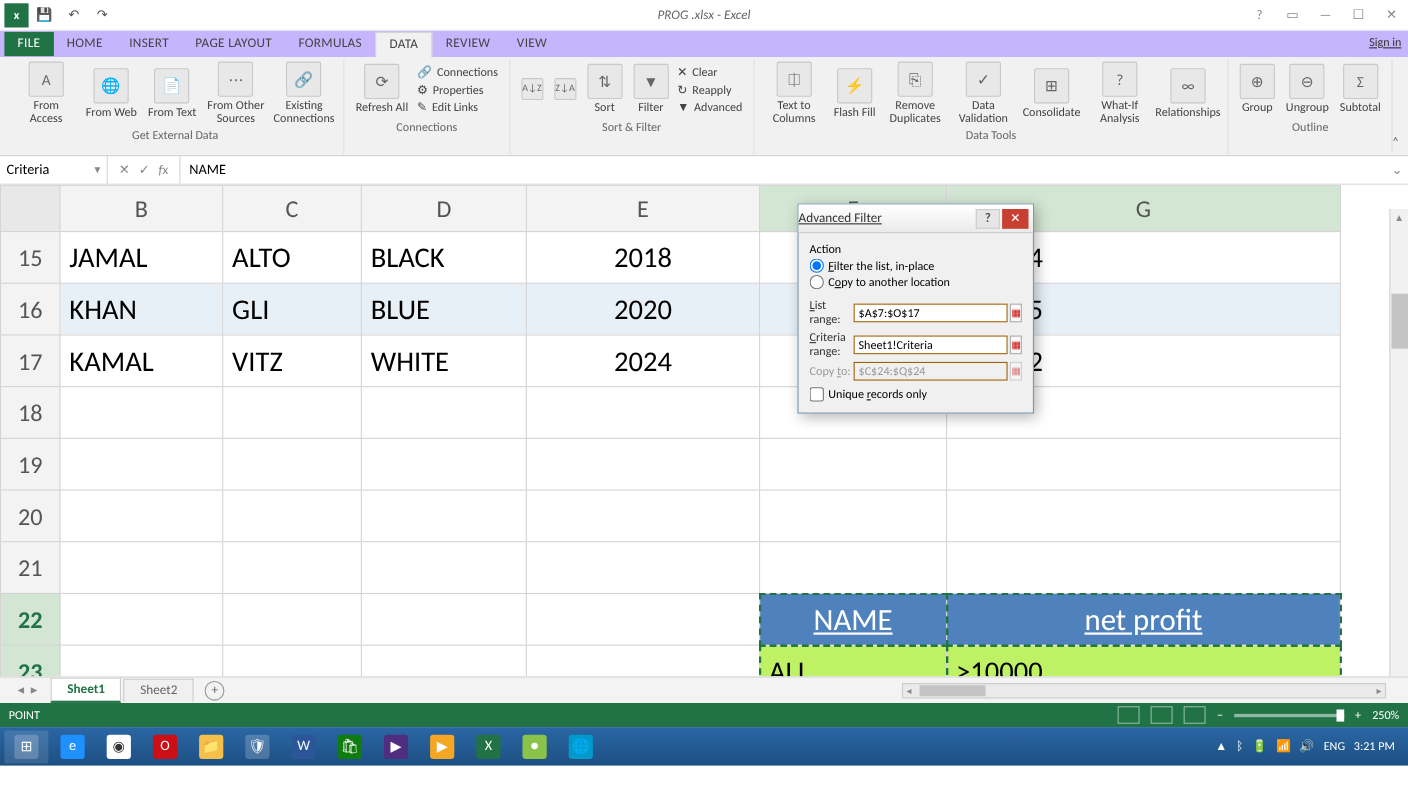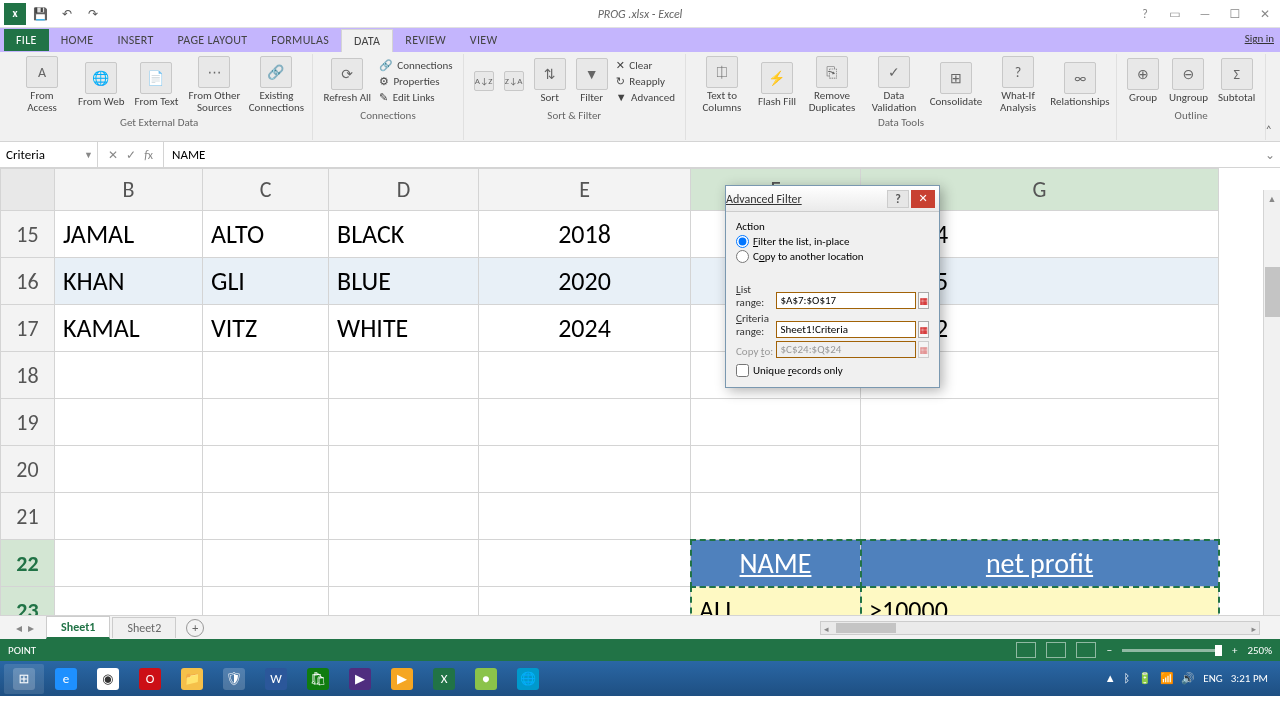--- a/index.html
+++ b/index.html
@@ -49,33 +49,33 @@
 .grid { border-collapse: collapse; table-layout: fixed; }
 .grid th, .grid td { border: 1px solid #d4d4d4; }
 .colhead { background: #f3f3f3; color: #555; font-weight: normal; height: 42px; font-size: 22px; }
 .colhead.active { background: #d3e6d3; }
 .rowhead { background: #f3f3f3; color: #555; text-align: center; font-size: 22px; width: 54px; }
 .rowhead.active { background: #d3e6d3; font-weight: bold; color: #217346; }
 .cell { font-size: 26px; padding: 4px 8px; color: #000; height: 47px; font-family: Calibri, sans-serif; overflow: hidden; white-space: nowrap; }
 .cell.center { text-align: center; }
 .row16 { background: #e8f0f7; }
 .criteria-header { background: #4f81bd; color: #fff; text-align: center; text-decoration: underline; font-size: 28px; }
-.criteria-sel { background: #fef9c3; outline: 2px dashed #217346; outline-offset: -1px; }
+.criteria-sel { background: #bef264; outline: 2px dashed #217346; outline-offset: -1px; }
 .marching { outline: 2px dashed #217346; outline-offset: -1px; }
 .corner { background: #e8e8e8; }
 
 
 .dialog { position: absolute; left: 725px; top: 185px; width: 215px; background: #f0f0f0; border: 1px solid #7a98b0; box-shadow: 3px 3px 12px rgba(0,0,0,0.3); z-index: 100; font-size: 11px; }
 .dlg-title { height: 26px; background: linear-gradient(#fff,#eaeaea); display: flex; align-items: center; justify-content: flex-start; position: relative; border-bottom: 1px solid #ccc; font-size: 12px; color: #333; text-decoration: underline; }
 .dlg-title .help { position: absolute; right: 30px; width: 22px; height: 18px; background: #e6e6e6; border: 1px solid #ccc; display: flex; align-items: center; justify-content: center; cursor: pointer; color:#555; font-weight:bold; }
 .dlg-title .close { position: absolute; right: 4px; width: 24px; height: 18px; background: #c84031; color: #fff; display: flex; align-items: center; justify-content: center; cursor: pointer; font-size: 11px; }
 .dlg-body { padding: 8px 10px; }
 .dlg-body label { display: flex; align-items: center; gap: 4px; margin: 2px 0; cursor: pointer; }
-.dlg-body .section { margin-bottom: 20px; }
-.dlg-body .field-row { display: flex; align-items: flex-end; margin: 3px 0; }
+.dlg-body .section { margin-bottom: 8px; }
+.dlg-body .field-row { display: flex; align-items: center; margin: 3px 0; }
 .dlg-body .field-row .lbl { width: 78px; color: #333; }
 .dlg-body .field-row input[type=text] { flex: 1; border: 1px solid #a16207; padding: 1px 3px; font-size: 11px; }
 .dlg-body .field-row input.disabled { background: #f0f0f0; color: #999; }
 .dlg-body .field-row .picker { width: 18px; height: 17px; border: 1px solid #aaa; margin-left: 2px; background: #f8f8f8; cursor: pointer; display:flex;align-items:center;justify-content:center; font-size:9px; color:#c00; }
 .dlg-buttons { display: flex; justify-content: center; gap: 8px; padding: 6px 10px 10px 10px; }
 .dlg-buttons button { width: 70px; height: 22px; border: 1px solid #888; background: #f0f0f0; cursor: pointer; font-size: 11px; }
 
 
 .sheet-tabs { height: 24px; display: flex; align-items: center; border-top: 1px solid #d4d4d4; background: #f3f3f3; padding-left: 6px; position: relative; }
 .sheet-nav { display: flex; gap: 6px; color: #888; padding: 0 10px; }

